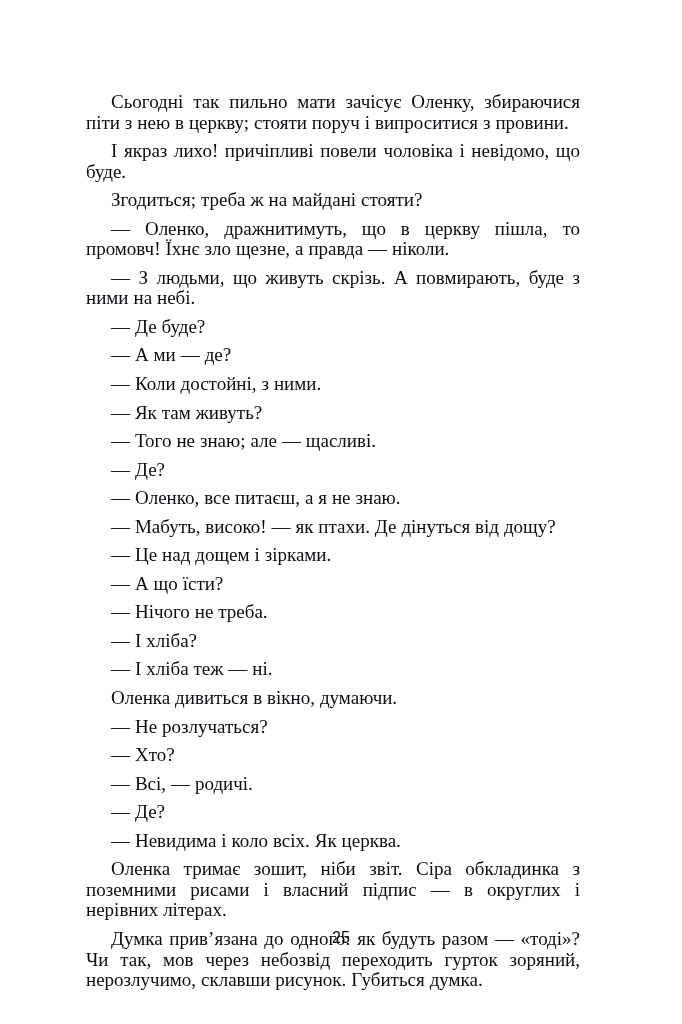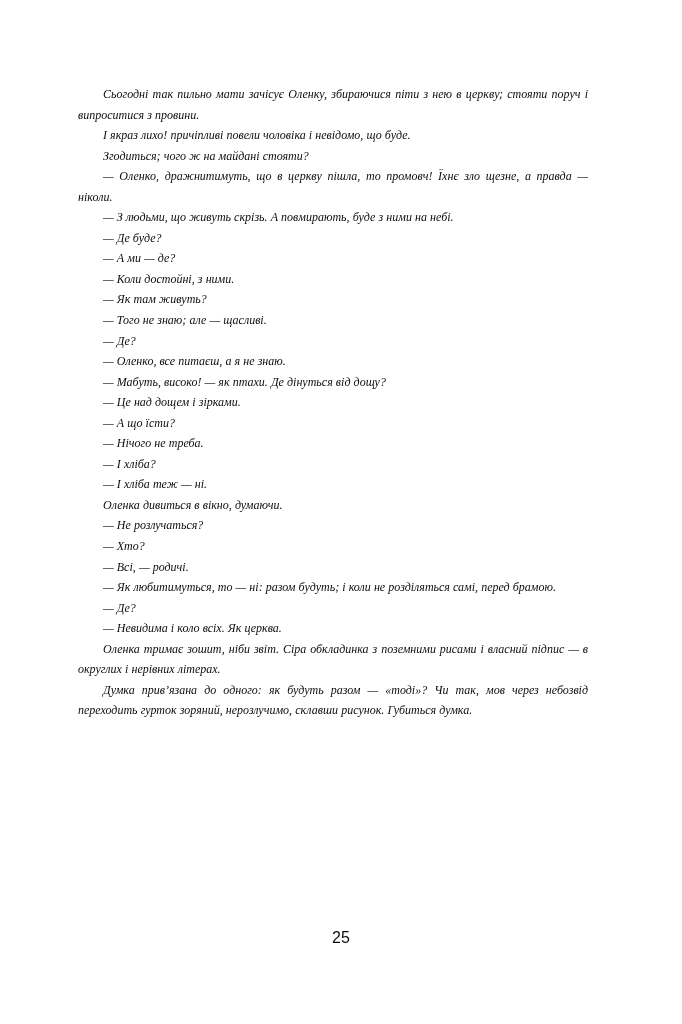--- a/index.html
+++ b/index.html
@@ -20,30 +20,29 @@
     box-sizing: border-box;
     overflow: hidden;
   }
   .text-block {
     position: absolute;
     left: 78px;
     top: 84px;
     width: 510px;
   }
   p.para {
-    margin: 0;
-    font-size: 12px;
+    margin: 8px;
+    font-size: 19px;
     line-height: 20.55px;
     text-align: justify;
     text-justify: inter-word;
     text-indent: 25px;
     hyphens: manual;
     -webkit-hyphens: manual;
     word-spacing: 0.01em;
-    font-style: italic;
   }
   
   .page-number {
     position: absolute;
     left: 0;
     right: 0;
     top: 928px;
     text-align: center;
     font-size: 16px;
     line-height: 20px;
@@ -52,41 +51,40 @@
   }
 </style>
 </head>
 <body>
 
 <div class="page">
 
   <div class="text-block">
     <p class="para">Сьогодні так пильно мати зачісує Оленку, збираючися піти з нею в церкву; стояти поруч і випроситися з провини.</p>
     <p class="para">І якраз лихо! причіпливі повели чоловіка і невідомо, що буде.</p>
-    <p class="para">Згодиться; чого ж на майдані стояти?</p>
+    <p class="para">Згодиться; треба ж на майдані стояти?</p>
     <p class="para">— Оленко, дражнитимуть, що в церкву пішла, то промовч! Їхнє зло щезне, а правда — ніколи.</p>
     <p class="para">— З людьми, що живуть скрізь. А повмирають, буде з ними на небі.</p>
     <p class="para">— Де буде?</p>
     <p class="para">— А ми — де?</p>
     <p class="para">— Коли достойні, з ними.</p>
     <p class="para">— Як там живуть?</p>
     <p class="para">— Того не знаю; але — щасливі.</p>
     <p class="para">— Де?</p>
     <p class="para">— Оленко, все питаєш, а я не знаю.</p>
     <p class="para">— Мабуть, високо! — як птахи. Де дінуться від дощу?</p>
     <p class="para">— Це над дощем і зірками.</p>
     <p class="para">— А що їсти?</p>
     <p class="para">— Нічого не треба.</p>
     <p class="para">— І хліба?</p>
     <p class="para">— І хліба теж — ні.</p>
     <p class="para">Оленка дивиться в вікно, думаючи.</p>
     <p class="para">— Не розлучаться?</p>
     <p class="para">— Хто?</p>
     <p class="para">— Всі, — родичі.</p>
-    <p class="para">— Як любитимуться, то — ні: разом будуть; і коли не розділять­ся самі, перед брамою.</p>
     <p class="para">— Де?</p>
     <p class="para">— Невидима і коло всіх. Як церква.</p>
     <p class="para">Оленка тримає зошит, ніби звіт. Сіра обкладинка з поземними рисами і власний підпис — в округлих і нерівних літерах.</p>
     <p class="para">Думка прив’язана до одного: як будуть разом — «тоді»? Чи так, мов через небозвід переходить гурток зоряний, нерозлучимо, склавши рисунок. Губиться думка.</p>
   </div>
 
   <div class="page-number">25</div>
 
 </div>
 

